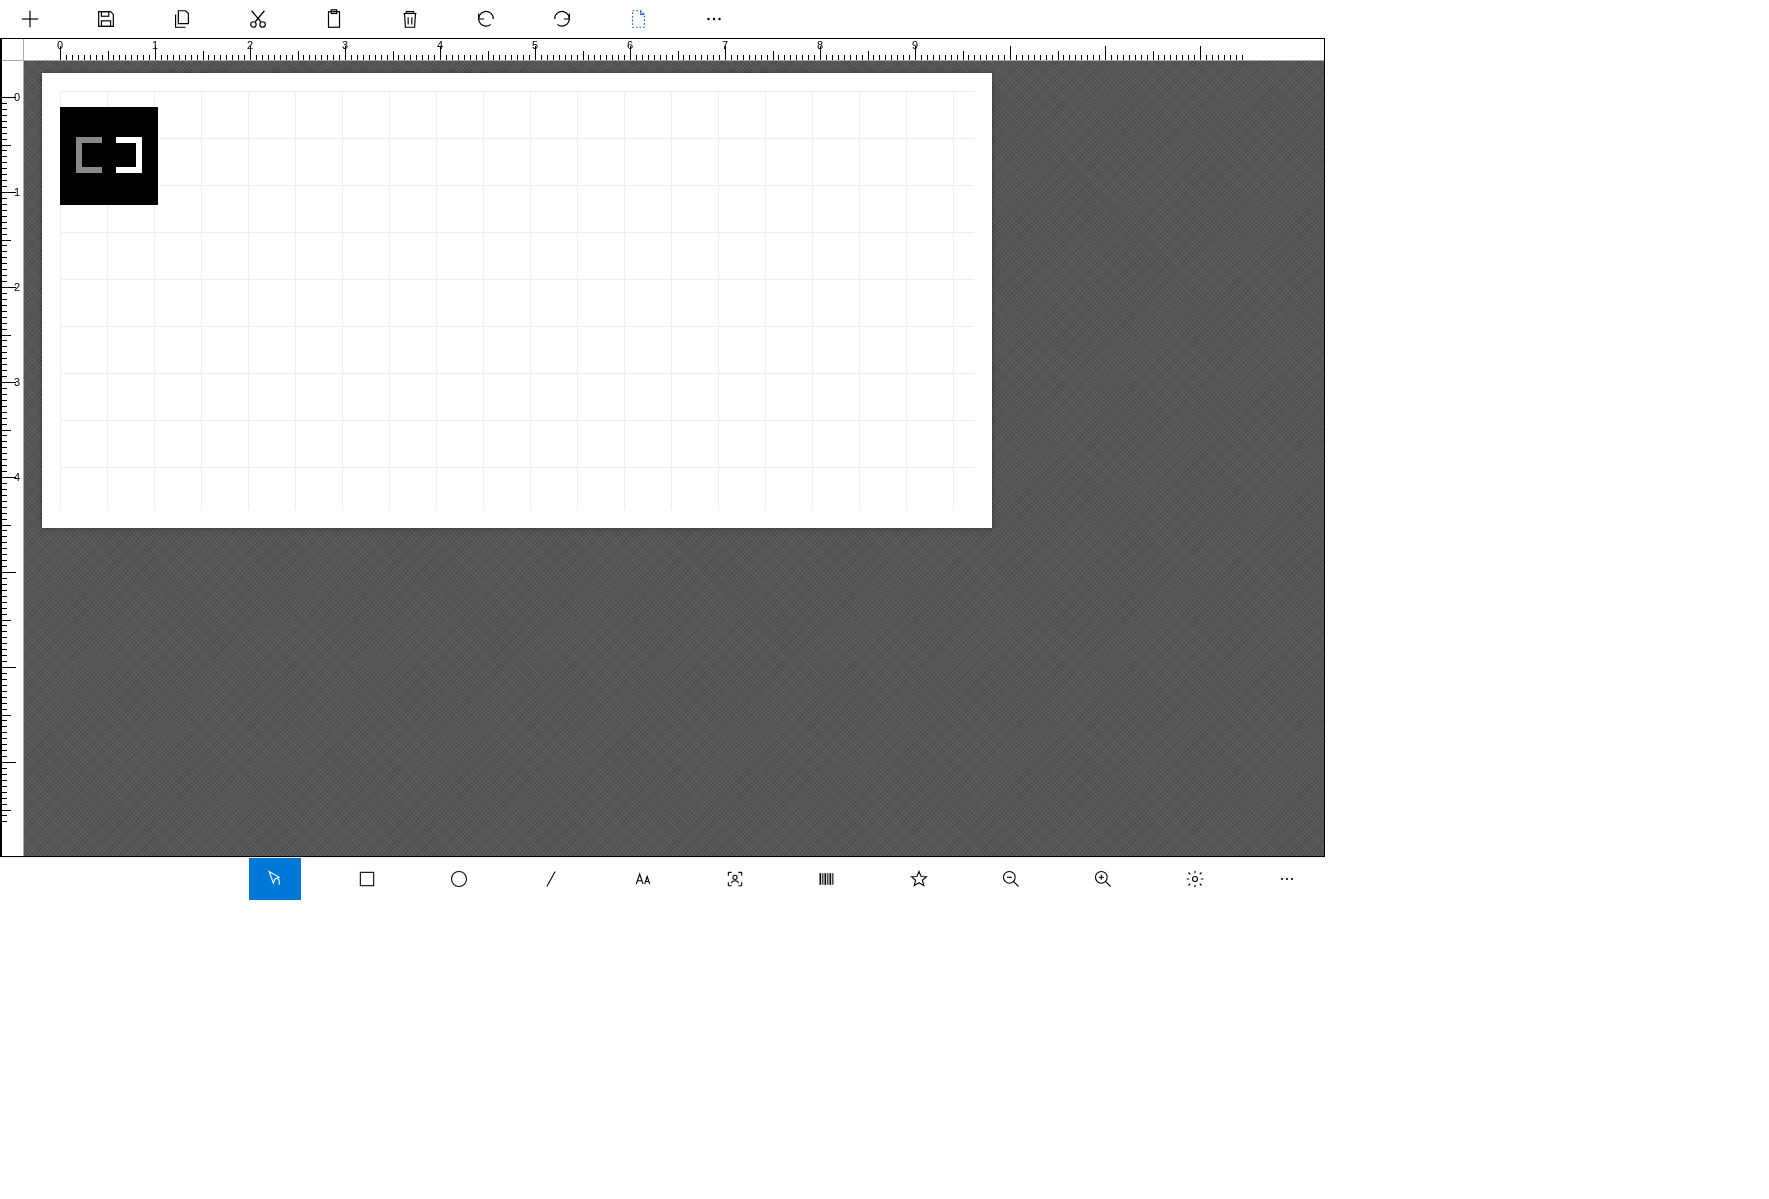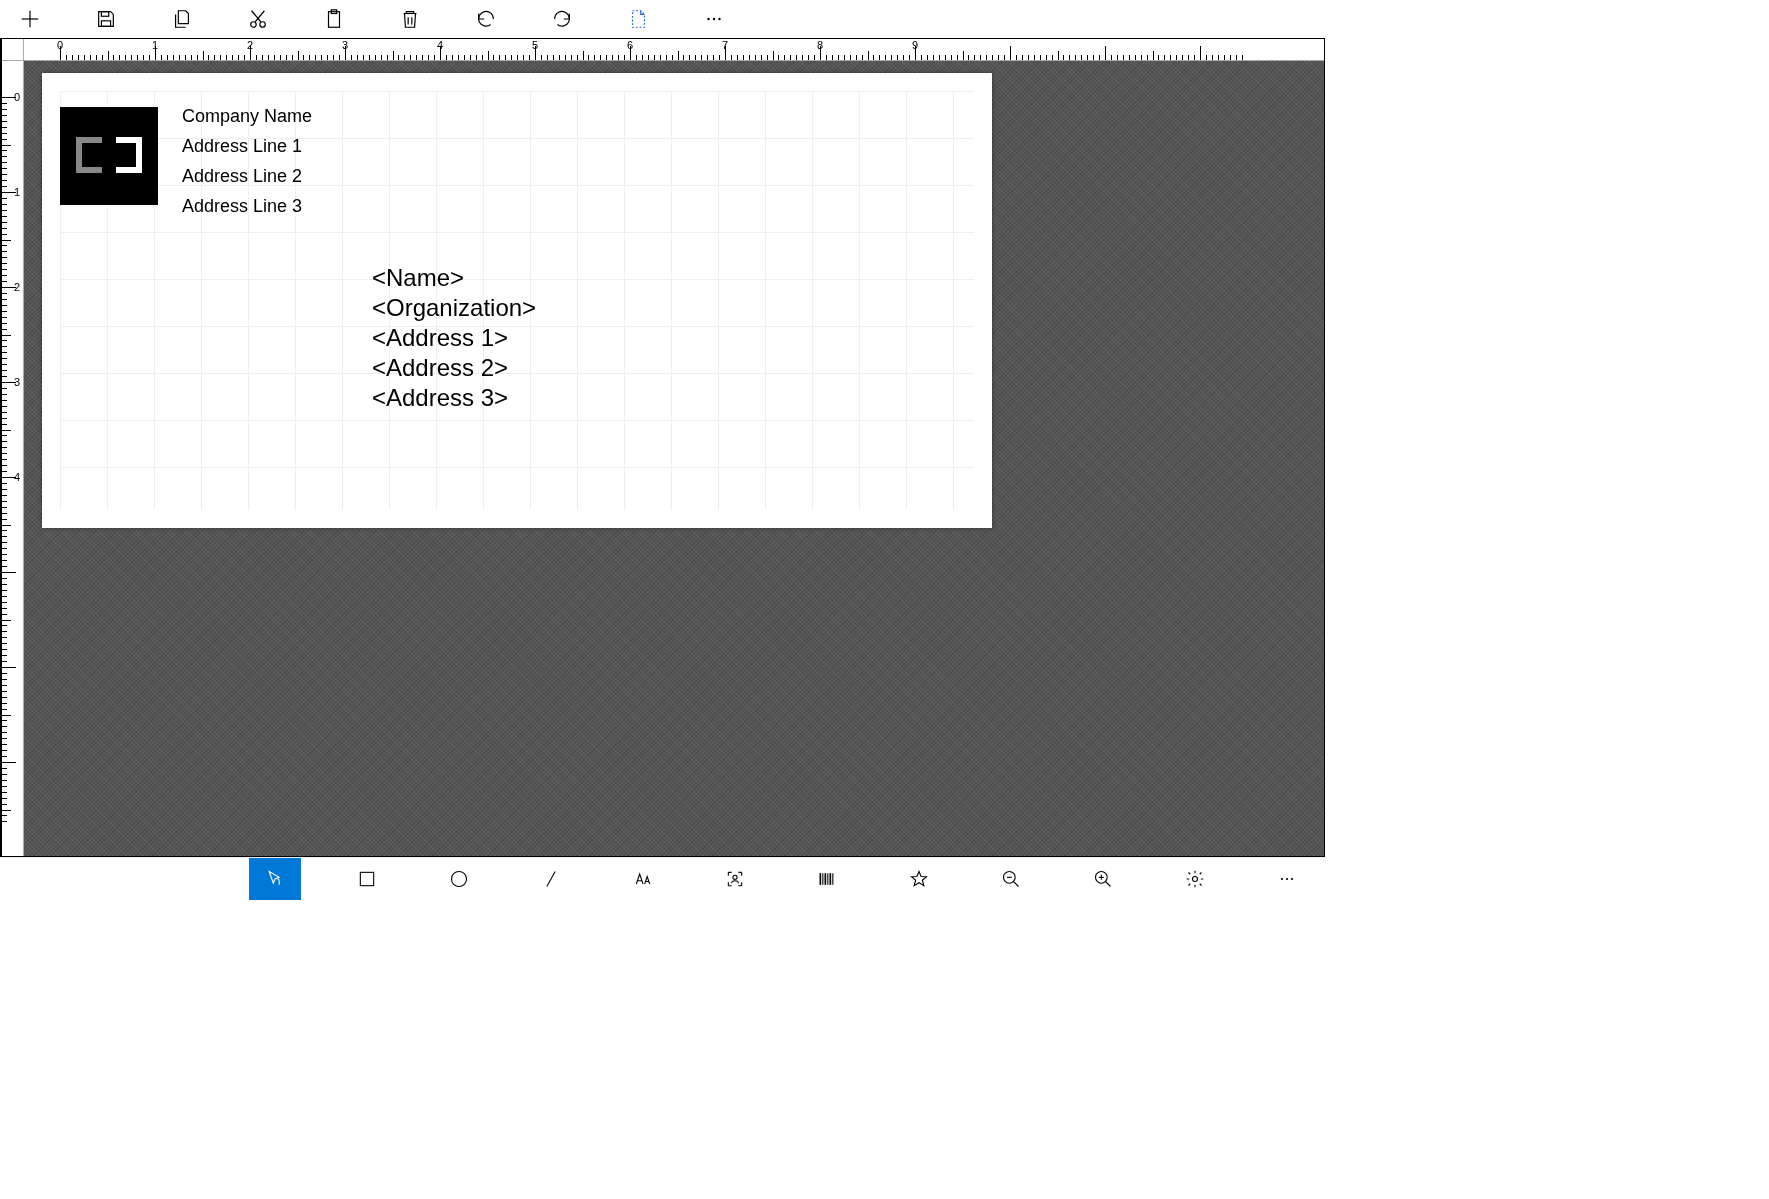--- a/index.html
+++ b/index.html
@@ -495,33 +495,20 @@
         <div class="num" style="top: 416px;">4</div>
       </div>
     <div class="canvas-bg">
       <div class="linen"></div>
       <div class="paper" id="paper" style="left: 18px; top: 12px; width: 950px; height: 455px;">
         <div class="paper-grid" id="paper-grid" style="inset: 18px;"></div>
         <div class="logo-box" id="logo" style="left: 18px; top: 34px;">
           <div class="bracket-l"></div>
           <div class="bracket-r"></div>
         </div>
-        <div class="sender" id="sender" style="left: 140px; top: 28px;">
-            <div>Company Name</div>
-            <div>Address Line 1</div>
-            <div>Address Line 2</div>
-            <div>Address Line 3</div>
-          </div>
-        <div class="recipient" id="recipient" style="left: 330px; top: 190px;">
-            <div>&lt;Name&gt;</div>
-            <div>&lt;Organization&gt;</div>
-            <div>&lt;Address 1&gt;</div>
-            <div>&lt;Address 2&gt;</div>
-            <div>&lt;Address 3&gt;</div>
-          </div>
       </div>
     </div>
   </div>
 
   <div class="toolbar-bottom">
     <div class="btn active">
         <svg viewBox="0 0 24 24" style="stroke:#fff;fill:none">
           <path d="M5 3l5 14 2-5 5-2z"></path>
           <path d="M15 12c1 0 2 1 2 2v5"></path>
         </svg>

